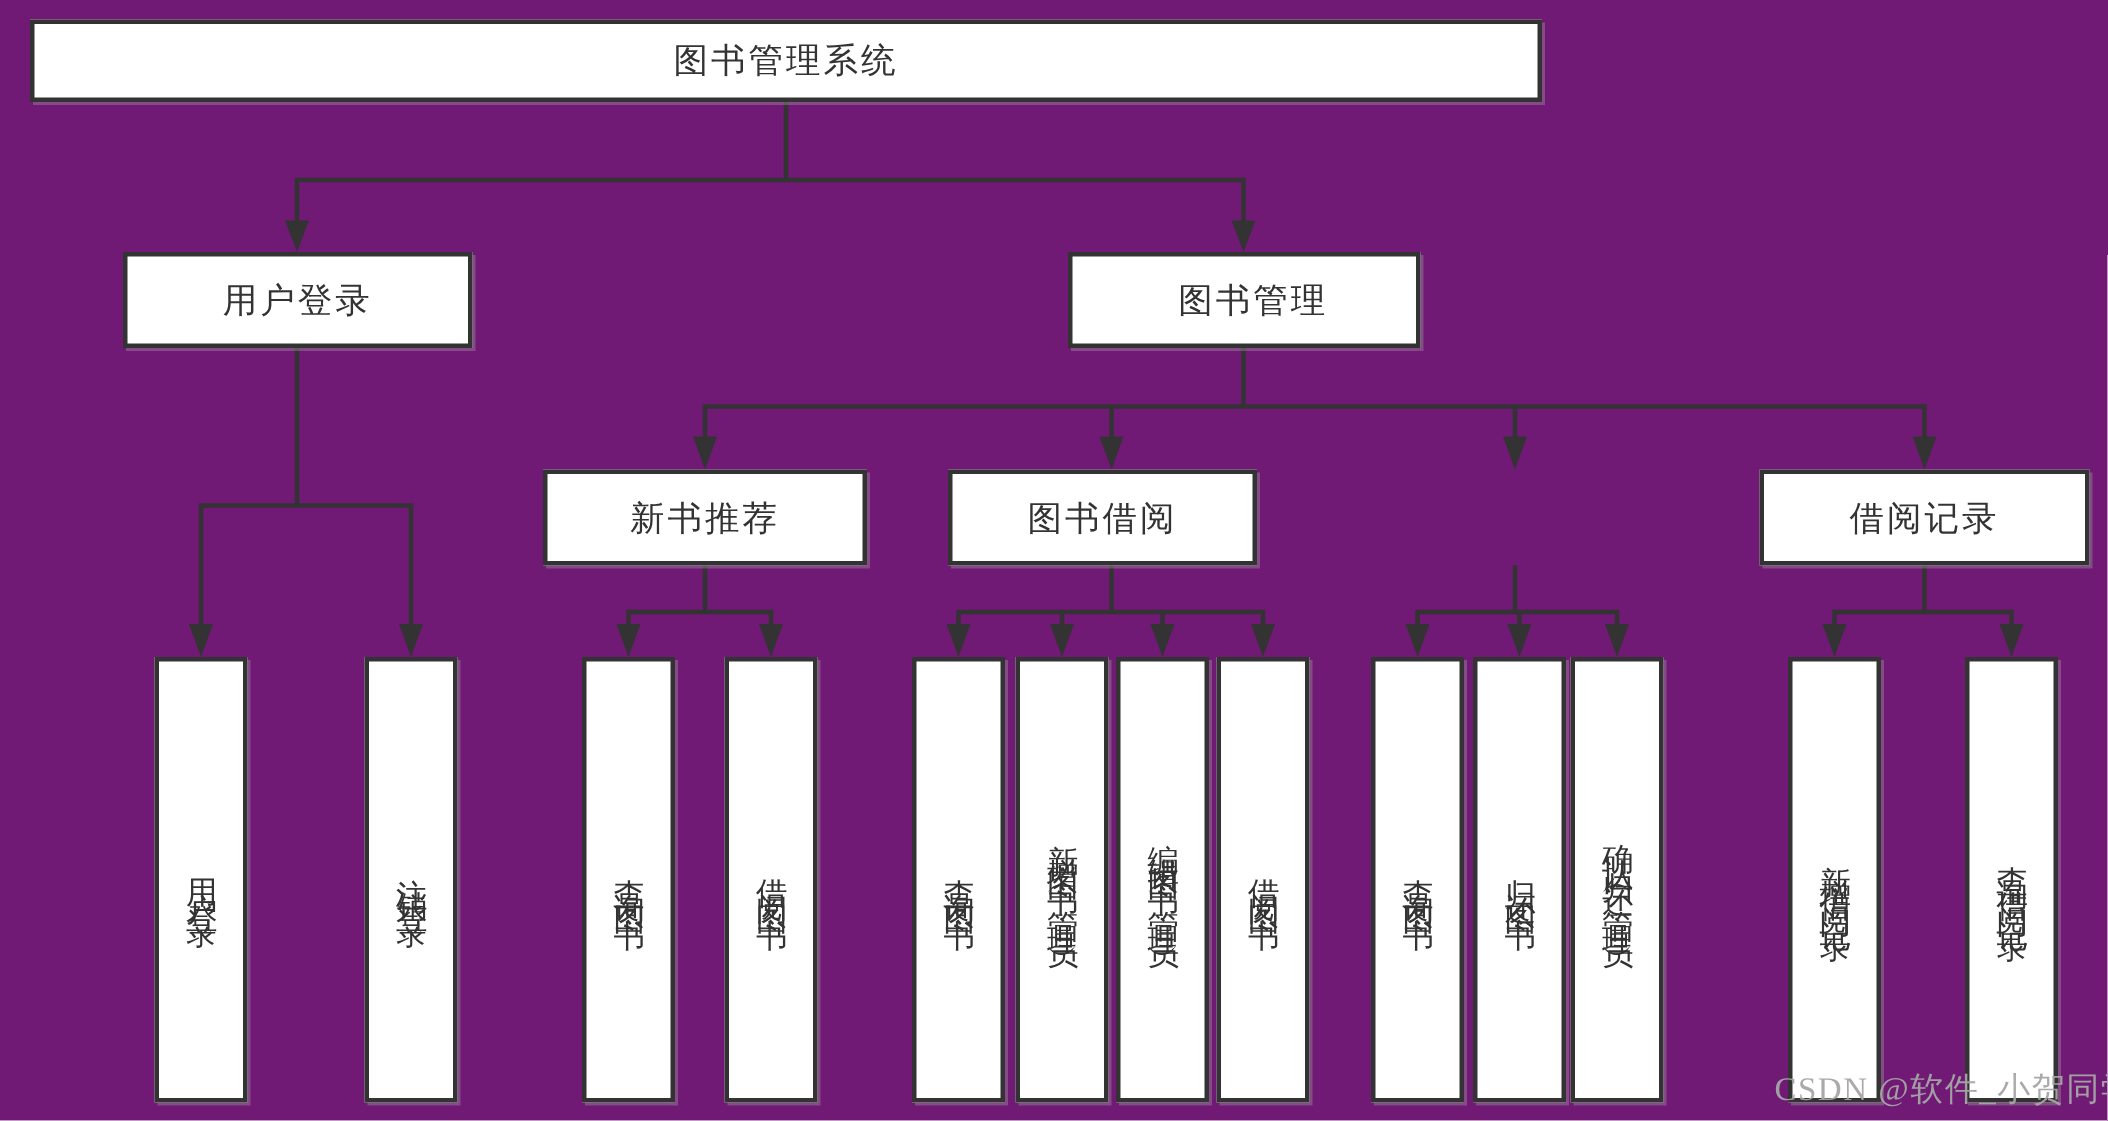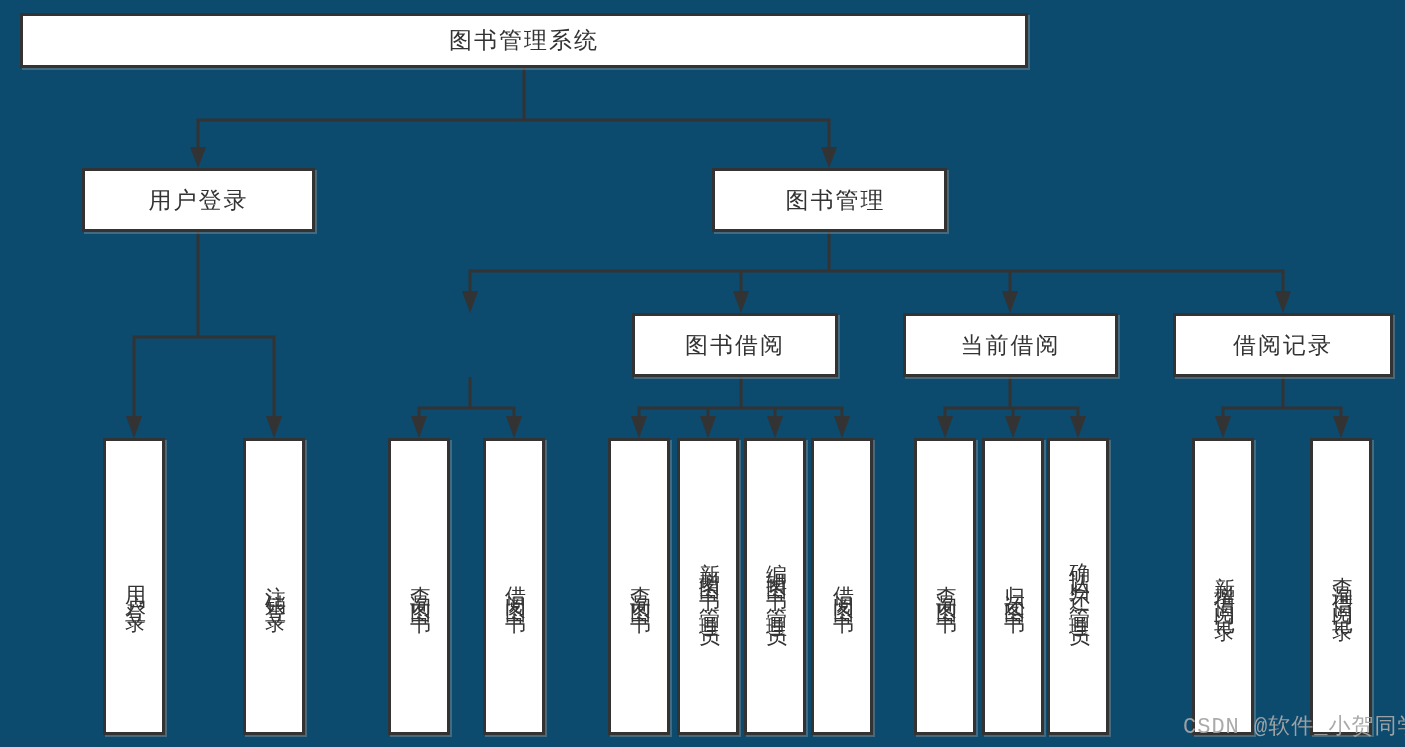--- a/index.html
+++ b/index.html
@@ -1,21 +1,21 @@
 <!DOCTYPE html>
 <html><head>
 <meta charset="utf-8">
 <style>
   html, body { margin: 0; padding: 0; background: #ffffff; }
   .stage {
     position: relative;
     width: 1405px;
     height: 747px;
-    background: #0c4a6e;
-    font-family: Liberation Mono, monospace;
+    background: #701a75;
+    font-family: Liberation Serif, serif;
     overflow: hidden;
   }
   svg.connectors {
     position: absolute;
     left: 0; top: 0;
     width: 1405px; height: 747px;
   }
   .node {
     position: absolute;
     box-sizing: border-box;
@@ -107,22 +107,22 @@
       <polygon points="1215,416 1231,416 1223,438"></polygon>
       <polygon points="1333,416 1349,416 1341,438"></polygon>
     </g>
   </svg>
 
   <div class="node h" style="left:20px; top:13px; width:1008px; height:55px;">图书管理系统</div>
 
   <div class="node h" style="left:82px; top:168px; width:233px; height:64px;">用户登录</div>
   <div class="node h" style="left:712px; top:168px; width:235px; height:64px;padding-left:12px;">图书管理</div>
 
+  <div class="node h" style="left:362px; top:313px; width:216px; height:64px;">新书推荐</div>
   <div class="node h" style="left:632px; top:313px; width:206px; height:64px;">图书借阅</div>
-  <div class="node h" style="left:903px; top:313px; width:215px; height:64px;">当前借阅</div>
   <div class="node h" style="left:1173px; top:313px; width:220px; height:64px;">借阅记录</div>
 
   <div class="node v" style="left:103px; top:438px; width:62px; height:297px;">用户登录</div>
   <div class="node v" style="left:243px; top:438px; width:62px; height:297px;">注销登录</div>
 
   <div class="node v" style="left:388px; top:438px; width:62px; height:297px;">查询图书</div>
   <div class="node v" style="left:483px; top:438px; width:62px; height:297px;">借阅图书</div>
 
   <div class="node v" style="left:608px; top:438px; width:62px; height:297px;">查询图书</div>
   <div class="node v" style="left:677px; top:438px; width:62px; height:297px;">新增图书（管理员）</div>

